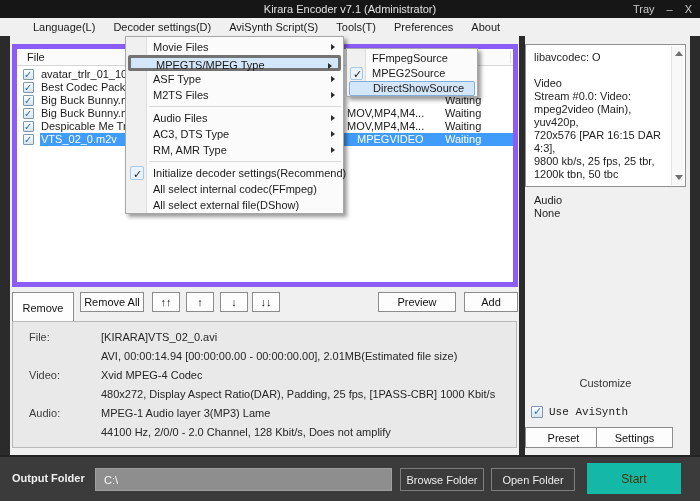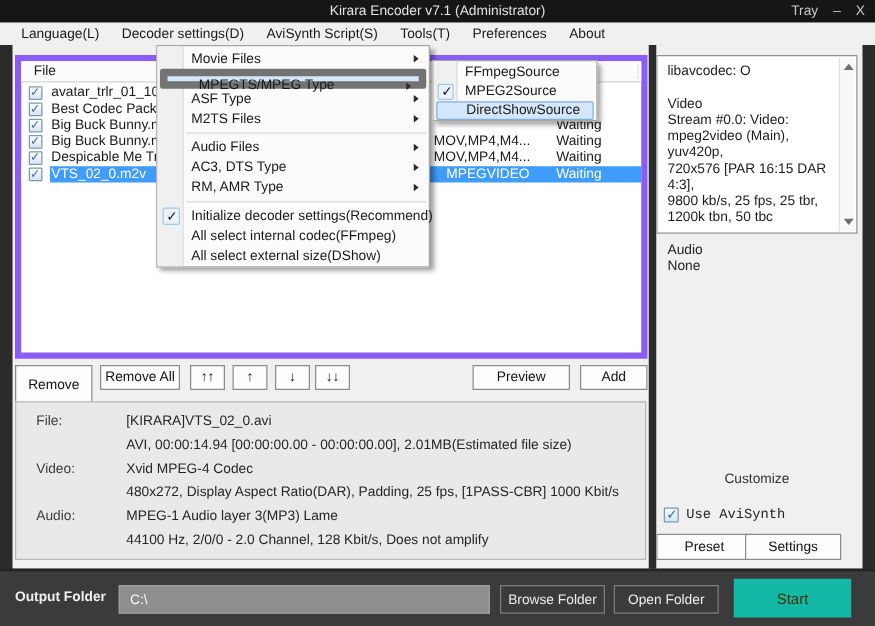--- a/index.html
+++ b/index.html
@@ -9,21 +9,21 @@
 
   
   .titlebar { position:absolute; left:0; top:0; width:700px; height:18px; background:#161616; }
   .titlebar .title { position:absolute; left:0; right:0; top:0; height:18px; line-height:18px;
                      text-align:center; color:#e3e3e3; font-size:11px; }
   .tb-right { position:absolute; right:8px; top:0; height:18px; display:flex; align-items:center; gap:12px; }
   .tb-btn { color:#c9c9c9; font-size:11px; line-height:18px; cursor:default; }
 
   
   .menubar { position:absolute; left:0; top:18px; width:700px; height:18px; background:#f0f0f0;
-             display:flex; align-items:center; padding-left:8px; }
+             display:flex; align-items:center; padding-left:24px; }
   .mb-item { font-size:11px; color:#1a1a1a; padding:2px 9px; line-height:14px; }
 
   
   .client { position:absolute; left:10px; top:36px; width:680px; height:419px; background:#f0f0f0; }
   .divider-v { position:absolute; left:519px; top:36px; width:6px; height:419px; background:#2b2b2b; }
 
   
   .filelist { position:absolute; left:12px; top:44px; width:506px; height:243px;
               background:#fff; border:5px solid #8b5cf6; }
   .fl-header { position:absolute; left:0; top:0; right:0; height:17px; background:#fbfbfb;
@@ -87,21 +87,21 @@
                display:flex; align-items:center; justify-content:center; cursor:default; }
 
   
   .menu { position:absolute; left:125px; top:36px; width:219px; height:178px; background:#fbfbfb;
           border:1px solid #a7a7a7; box-shadow:3px 3px 4px rgba(0,0,0,0.4); z-index:20; }
   .menu-gutter { position:absolute; left:0; top:0; bottom:0; width:21px; background:#f0f0f0;
                  border-right:1px solid #dddddd; }
   .mi { position:absolute; left:2px; right:2px; height:16px; font-size:11px; line-height:16px;
         color:#1a1a1a; }
   .mi-label { position:absolute; left:25px; white-space:nowrap; }
-  .mi.hl-item { background:#d4e6f9; border:6px solid #737373; border-radius:2px; line-height:14px; }
+  .mi.hl-item { background:#d4e6f9; border:3px solid #737373; border-radius:2px; line-height:14px; }
   .mi-arrow { position:absolute; right:6px; top:5px; width:0; height:0;
               border-top:3px solid transparent; border-bottom:3px solid transparent;
               border-left:4px solid #2a2a2a; }
   .mi-check { position:absolute; left:2px; top:1px; width:14px; height:14px; background:#eaf2fb;
               border:1px solid #a8c8e8; border-radius:2px; }
   .mi-check i { font-style:normal; position:absolute; left:2px; top:-1px; font-size:11px; color:#1a1a1a; }
   .menu-sep { position:absolute; left:23px; right:2px; height:1px; background:#d9d9d9; }
 
   
   .submenu { position:absolute; left:346px; top:48px; width:132px; height:49px; background:#fbfbfb;
@@ -287,21 +287,21 @@
     <div class="mi" style="top:128px">
       <span class="mi-check">
           <i>✓</i>
         </span>
       <span class="mi-label">Initialize decoder settings(Recommend)</span>
     </div>
     <div class="mi" style="top:144px">
       <span class="mi-label">All select internal codec(FFmpeg)</span>
     </div>
     <div class="mi" style="top:160px">
-      <span class="mi-label">All select external size(DShow)</span>
+      <span class="mi-label">All select external file(DShow)</span>
     </div>
   </div>
 
   <div class="submenu">
     <div class="menu-gutter"></div>
     <div class="smi" style="top:2px">
       <span class="mi-label">FFmpegSource</span>
     </div>
     <div class="smi" style="top:17px">
       <span class="mi-check">

